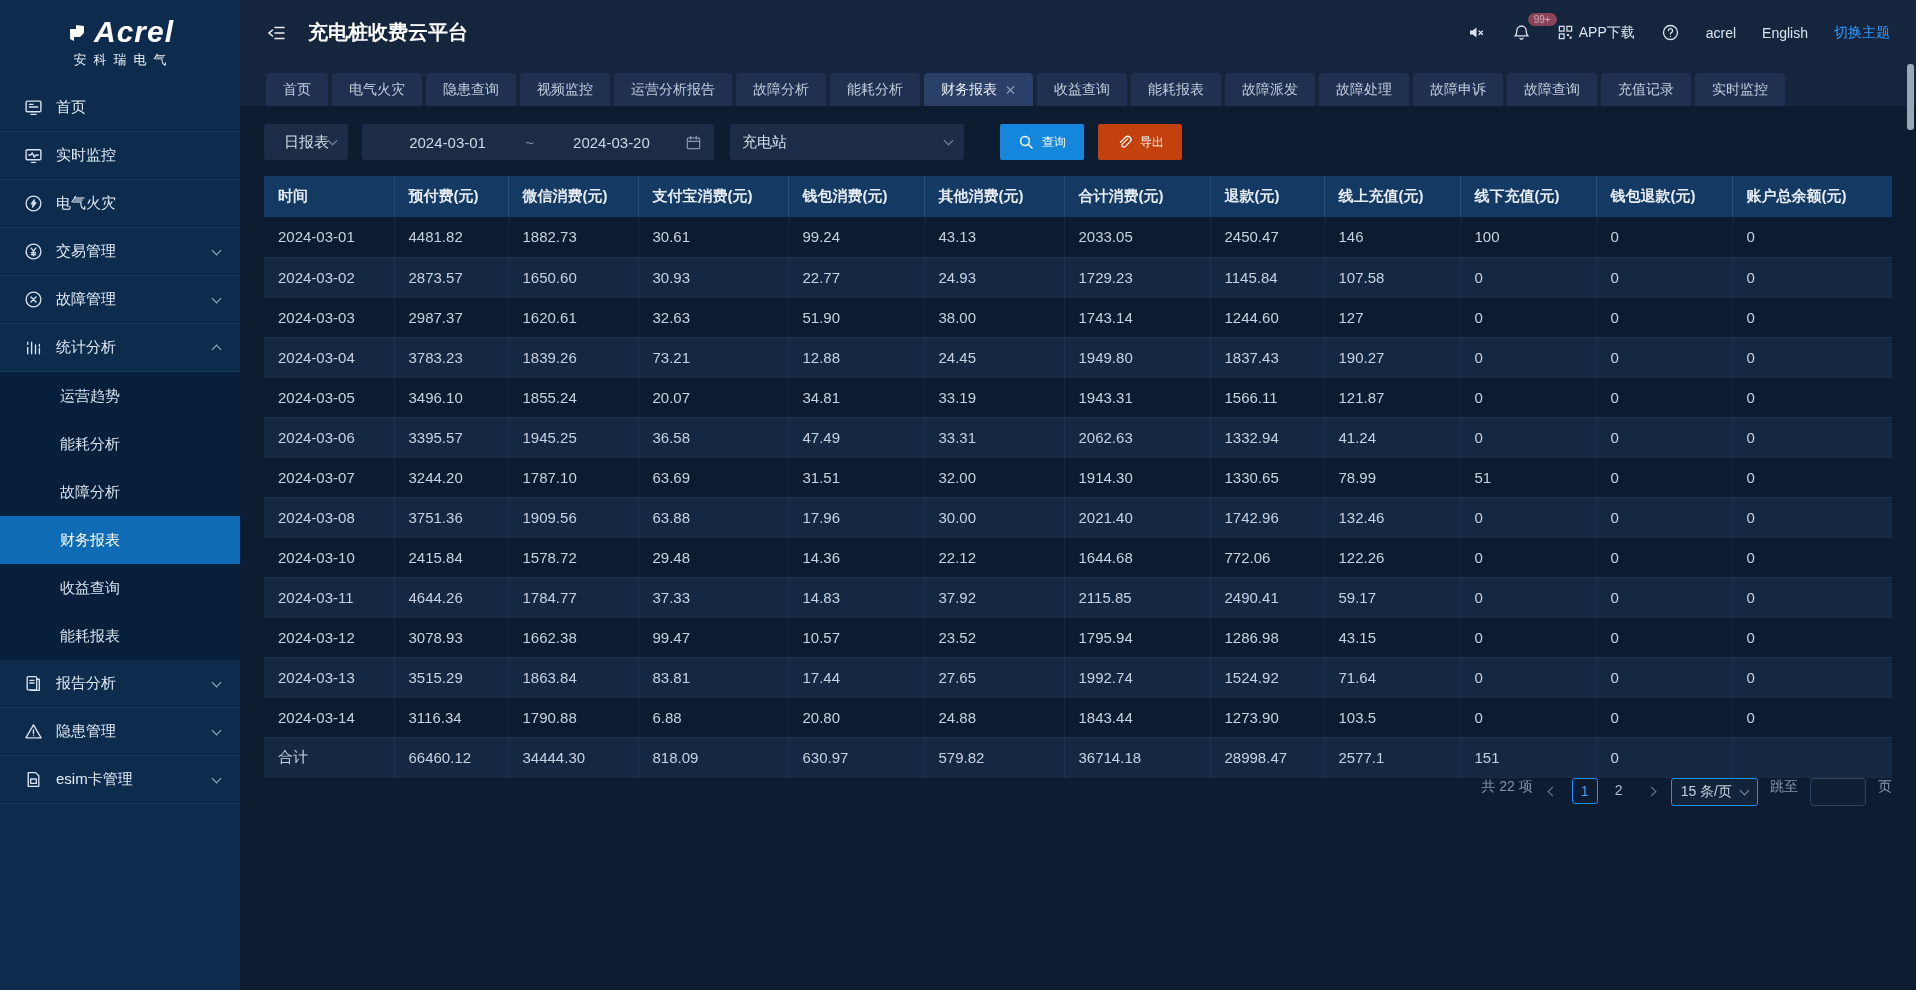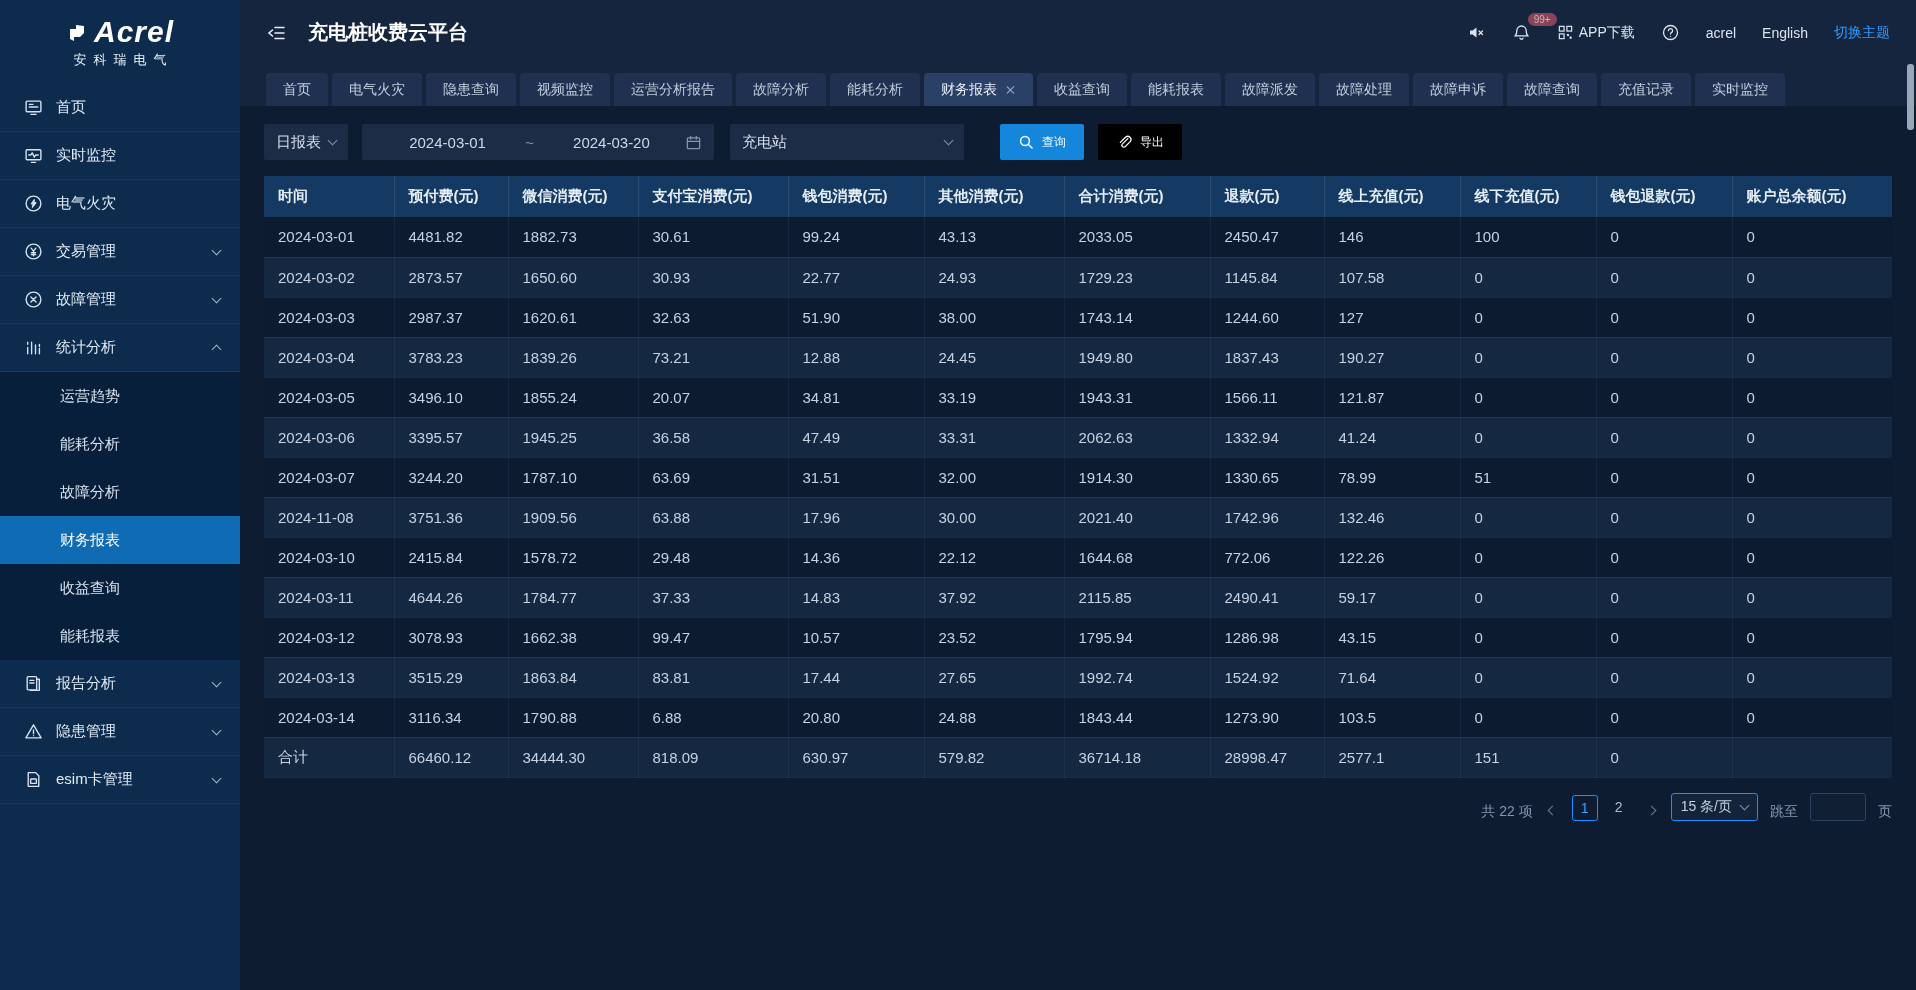--- a/index.html
+++ b/index.html
@@ -46,44 +46,44 @@
   .tab { background:#1f3050; color:#c3cedd; font-size:14px; height:33px; display:flex; align-items:center; padding:0 17px; border-radius:4px 4px 0 0; cursor:pointer; white-space:nowrap; }
   .tab.active { background:#2b4066; color:#e9eff7; }
   .tab-close { position:relative; width:10px; height:10px; margin-left:9px; display:inline-block; cursor:pointer; }
   .tab-close::before,.tab-close::after { content:''; position:absolute; left:4.4px; top:0; width:1.2px; height:10px; background:#9db0c8; }
   .tab-close::before { transform:rotate(45deg); }
   .tab-close::after { transform:rotate(-45deg); }
   
   .content { flex:1; background:#0e1c31; padding:16px 24px 0 24px; }
   .filterbar { display:flex; align-items:center; gap:14px; margin:2px 0 16px 0; }
   .f-box { background:#1c2c46; height:36px; display:flex; align-items:center; padding:0 12px; color:#d6dfeb; font-size:15px; border-radius:2px; cursor:pointer; }
-  .f-report { width:84px; justify-content:space-between; }
+  .f-report { width:84px; justify-content:flex-end; }
   .f-report .chev { color:#7e93ab; }
   .f-date { width:352px; color:#cdd8e5; }
   .f-date .d { flex:1; text-align:center; }
   .f-date .tilde { color:#8496ad; padding:0 4px; }
   .f-date svg { width:17px; height:17px; }
   .f-station { width:234px; justify-content:space-between; margin-left:2px; }
   .f-station .chev { color:#7e93ab; }
   .btn { height:36px; display:flex; align-items:center; gap:8px; padding:0 18px; border:none; border-radius:2px; color:#fff; font-size:12px; cursor:pointer; font-family:inherit; }
   .btn svg { width:16px; height:16px; }
   .btn-search { background:#1486dc; margin-left:22px; }
-  .btn-export { background:#000000; }
+  .btn-export { background:#c2410c; }
   
   table { width:1628px; border-collapse:collapse; table-layout:fixed; }
   col.c0{width:130px} col.c1{width:114px} col.c2{width:130px} col.c3{width:150px} col.c4{width:136px} col.c5{width:140px}
   col.c6{width:146px} col.c7{width:114px} col.c8{width:136px} col.c9{width:136px} col.c10{width:136px}
   thead th { background:#143a63; height:41px; font-weight:bold; color:#e6edf6; font-size:15px; text-align:left; padding-left:14px; border-right:1px solid rgba(255,255,255,.09); }
   thead th:last-child { border-right:none; }
   tbody td { height:40px; color:#c6d2e1; font-size:15px; padding-left:14px; border-right:1px solid rgba(124,160,205,.09); border-bottom:1px solid rgba(124,160,205,.12); }
   tbody td:last-child { border-right:none; }
   tbody tr:nth-child(odd) { background:#0d1b30; }
   tbody tr:nth-child(even) { background:#152842; }
   
-  .pagibar { width:1628px; display:flex; justify-content:flex-end; align-items:flex-end; gap:12px; margin-top:15px; color:#8396ad; font-size:14px; }
+  .pagibar { width:1628px; display:flex; justify-content:flex-end; align-items:flex-start; gap:12px; color:#8396ad; font-size:14px; }
   .pchev { cursor:pointer; color:#6b7e95; padding:4px; }
   .page-num { min-width:26px; height:26px; line-height:24px; text-align:center; border-radius:3px; cursor:pointer; color:#aebdcf; }
   .page-num.active { border:1px solid #1890ff; color:#3aa0ff; }
   .size-select { height:28px; border:1px solid #1890ff; border-radius:3px; background:#13233a; display:flex; align-items:center; gap:9px; padding:0 9px; color:#c6d1df; cursor:pointer; }
   .size-select .chev { color:#7e93ab; }
   .jump-input { width:56px; height:28px; background:#111f34; border:1px solid #2c415d; border-radius:3px; color:#d6dfeb; padding:0 6px; font-size:14px; }
   
   .vscroll-thumb { position:absolute; right:2px; top:64px; width:7px; height:66px; background:#9aa7b6; border-radius:3px; z-index:9; }
 </style>
 </head>
@@ -466,21 +466,21 @@
             <td>31.51</td>
             <td>32.00</td>
             <td>1914.30</td>
             <td>1330.65</td>
             <td>78.99</td>
             <td>51</td>
             <td>0</td>
             <td>0</td>
           </tr>
           <tr>
-            <td>2024-11-08</td>
+            <td>2024-03-08</td>
             <td>3751.36</td>
             <td>1909.56</td>
             <td>63.88</td>
             <td>17.96</td>
             <td>30.00</td>
             <td>2021.40</td>
             <td>1742.96</td>
             <td>132.46</td>
             <td>0</td>
             <td>0</td>

